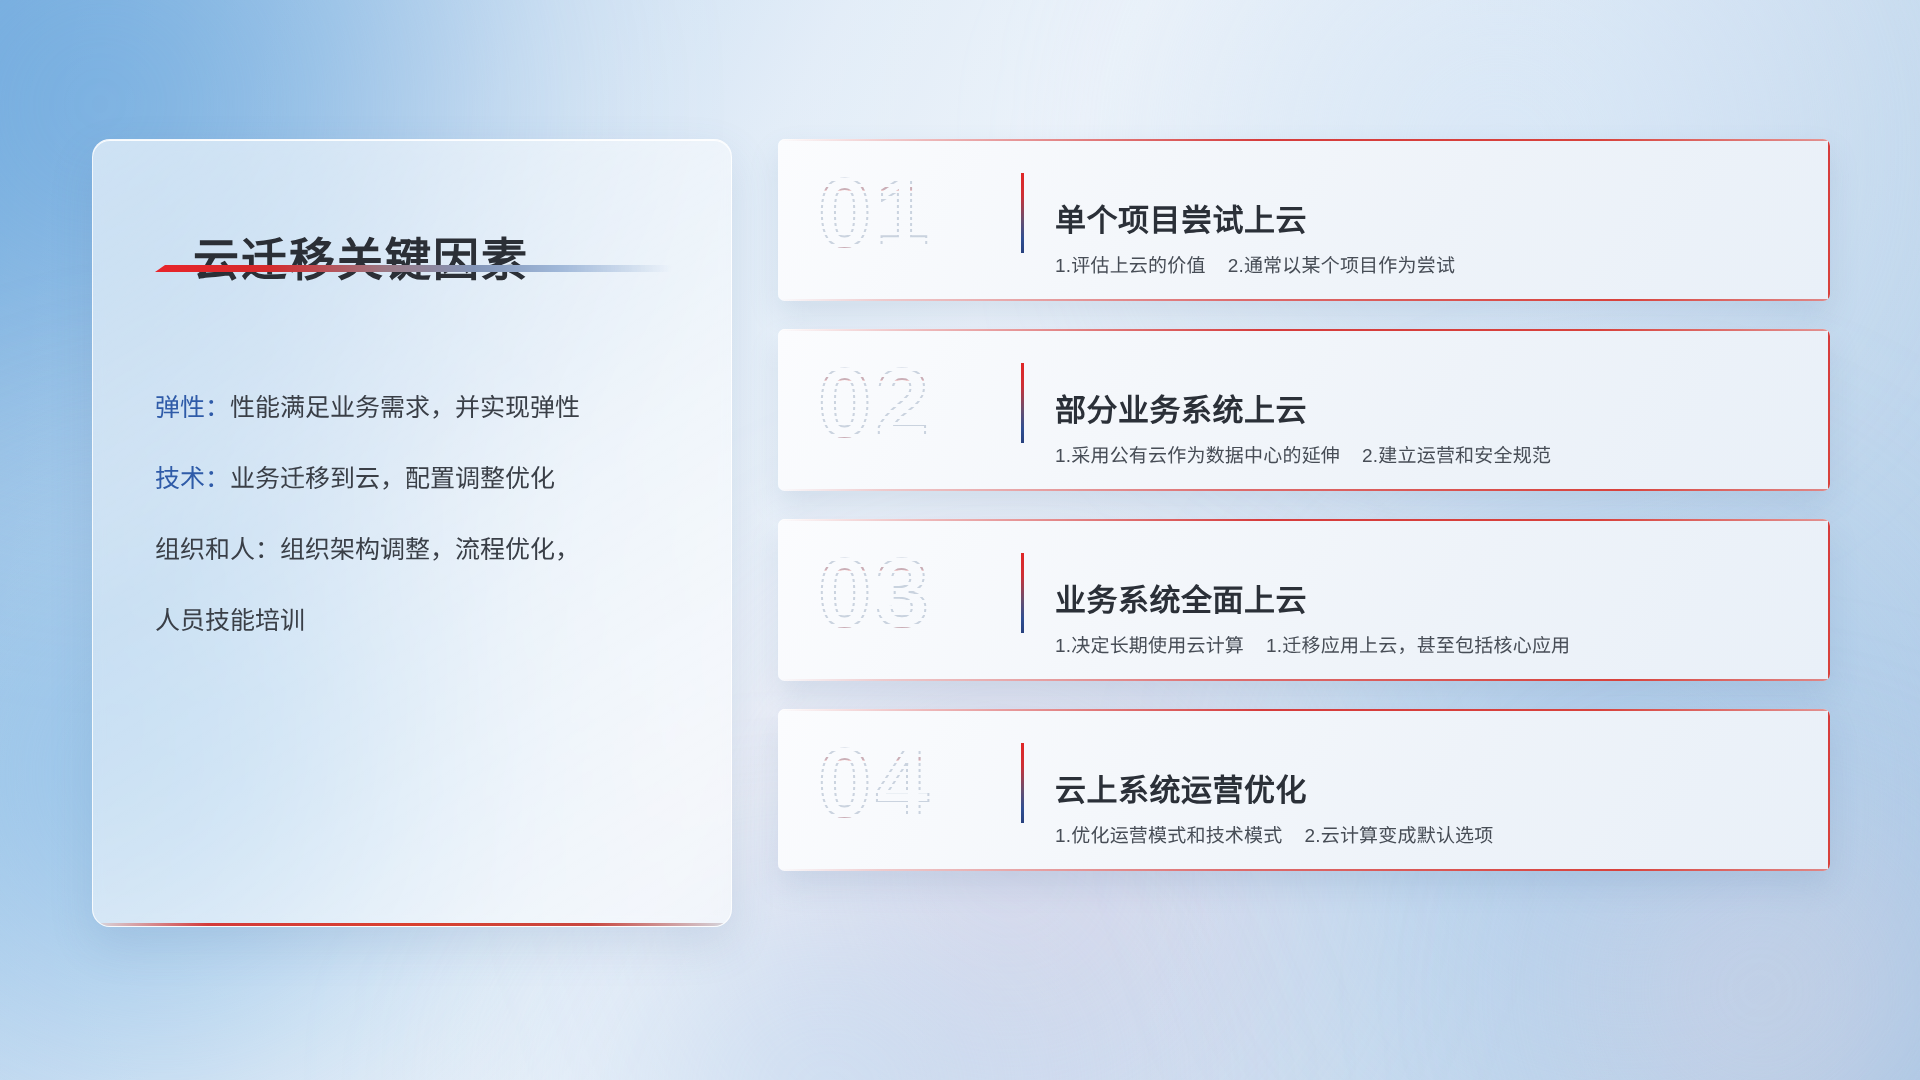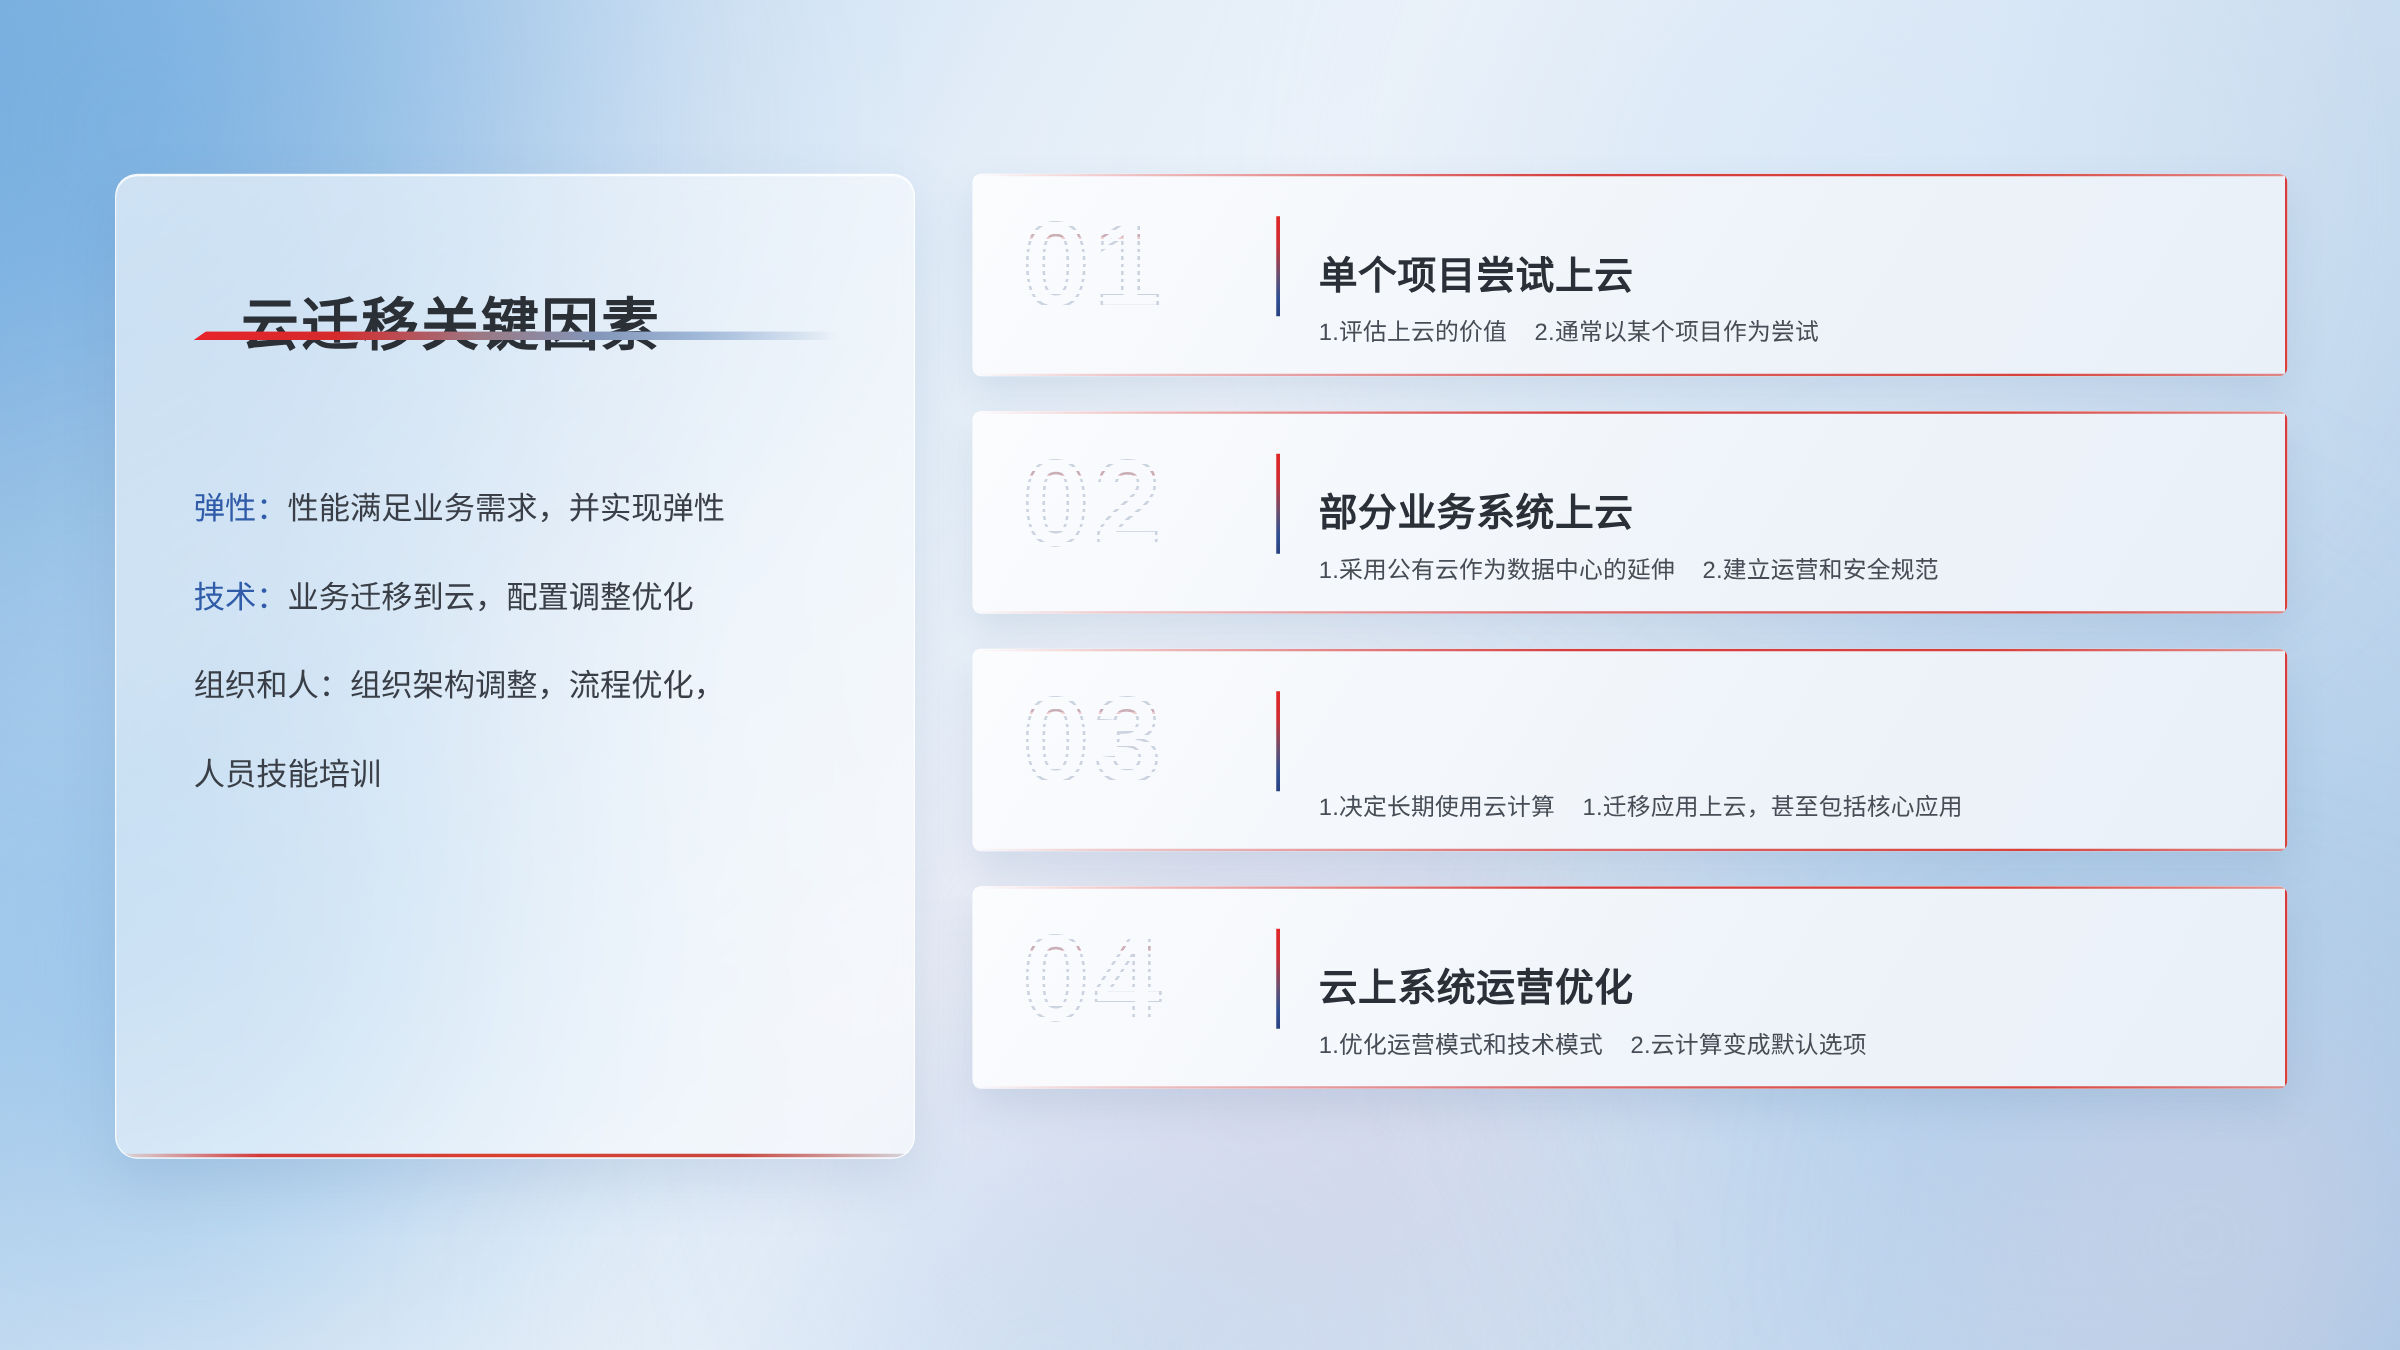--- a/index.html
+++ b/index.html
@@ -197,20 +197,21 @@
     <p class="step-desc">
       <span>1.采用公有云作为数据中心的延伸</span><span class="gap"></span><span>2.建立运营和安全规范</span>
     </p>
   </article>
 
   <article class="step">
     <span class="step-edge-r"></span>
     <span class="step-num">03</span>
     <span class="step-num-tint">03</span>
     <span class="step-bar"></span>
+    <h2 class="step-title">业务系统全面上云</h2>
     <p class="step-desc">
       <span>1.决定长期使用云计算</span><span class="gap"></span><span>1.迁移应用上云，甚至包括核心应用</span>
     </p>
   </article>
 
   <article class="step">
     <span class="step-edge-r"></span>
     <span class="step-num">04</span>
     <span class="step-num-tint">04</span>
     <span class="step-bar"></span>

